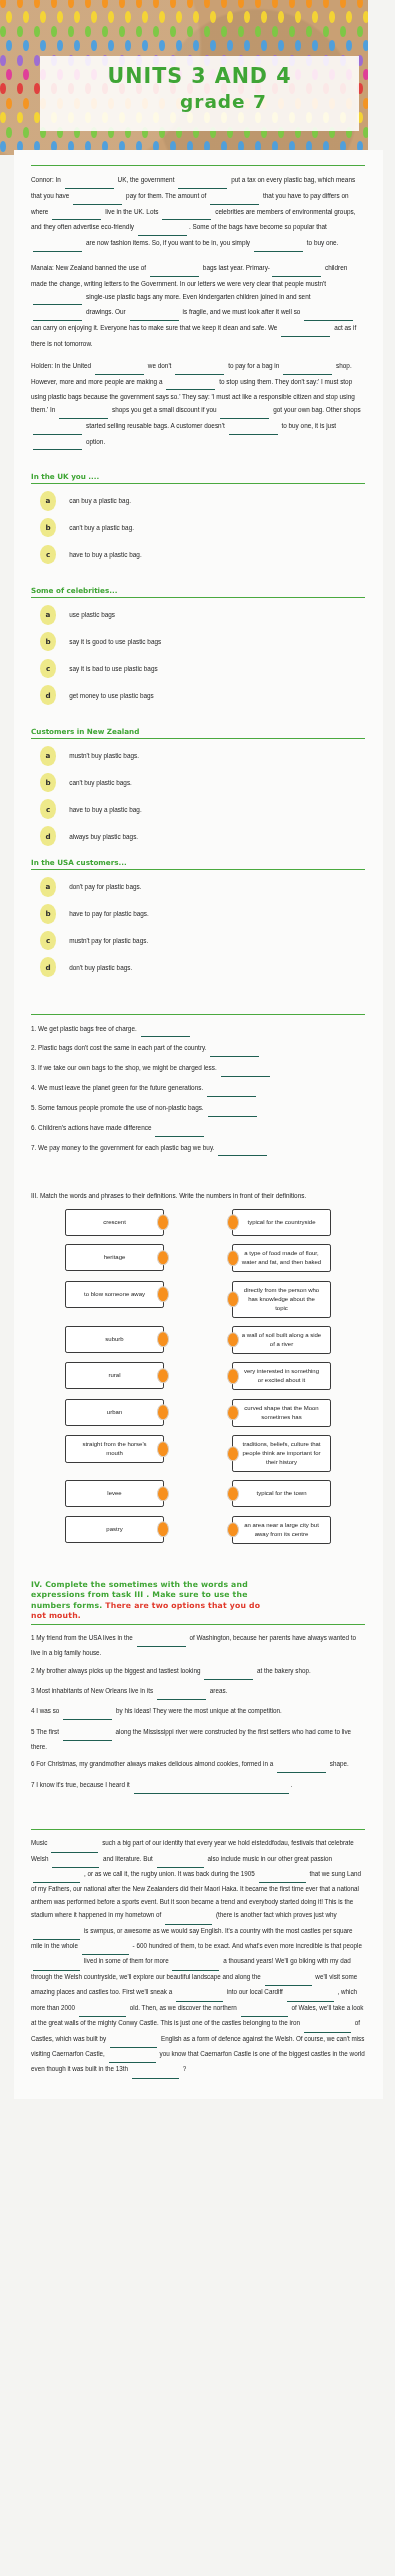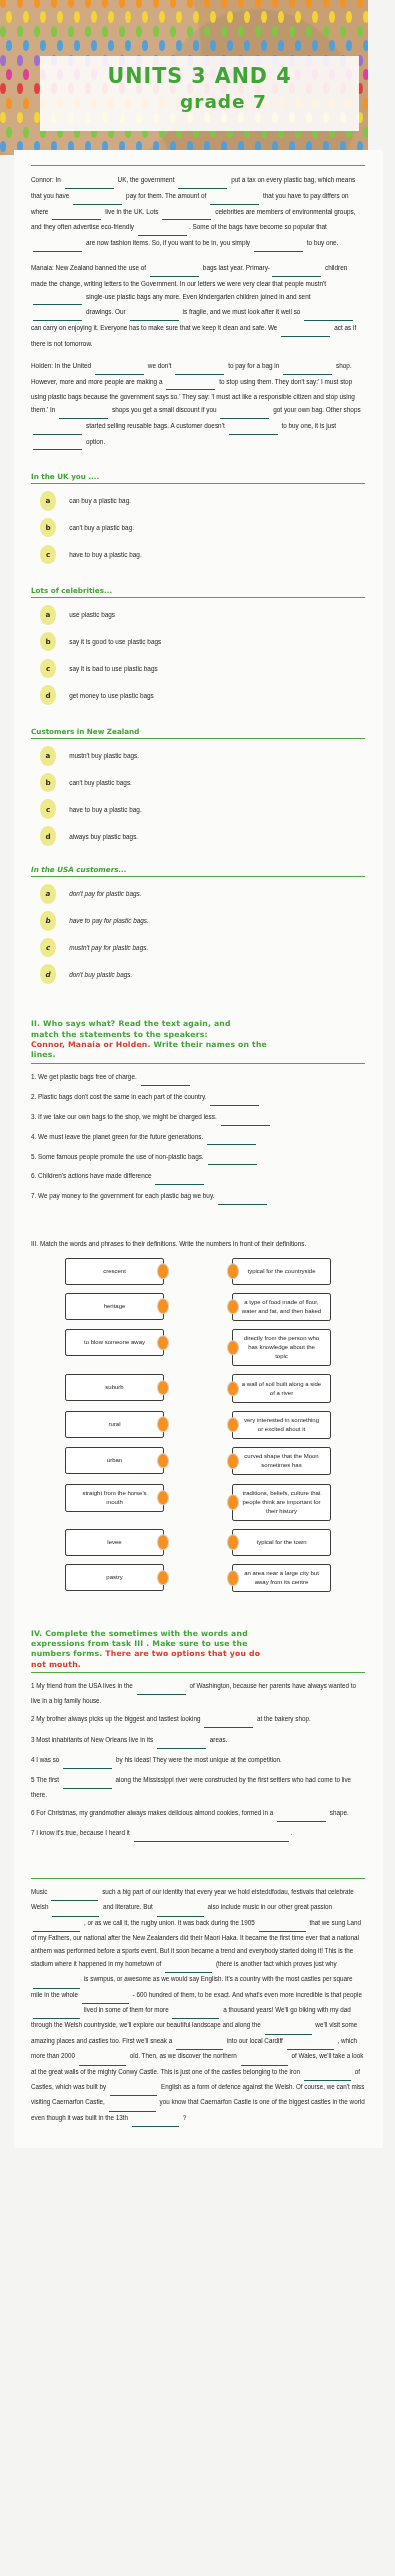--- a/index.html
+++ b/index.html
@@ -462,21 +462,21 @@
           <div class="mc-opt">
             <div class="bullet">b</div>
             <div class="lbl">can't buy a plastic bag.</div>
           </div>
           <div class="mc-opt">
             <div class="bullet">c</div>
             <div class="lbl">have to buy a plastic bag.</div>
           </div>
         </div>
         <div style="margin-top: 21.6px;">
-          <div class="mc-title">Lots of celebrities...</div>
+          <div class="mc-title">Some of celebrities...</div>
           <hr class="rule">
           <div class="mc-opt">
             <div class="bullet">a</div>
             <div class="lbl">use plastic bags</div>
           </div>
           <div class="mc-opt">
             <div class="bullet">b</div>
             <div class="lbl">say it is good to use plastic bags</div>
           </div>
           <div class="mc-opt">
@@ -501,21 +501,21 @@
           </div>
           <div class="mc-opt">
             <div class="bullet">c</div>
             <div class="lbl">have to buy a plastic bag.</div>
           </div>
           <div class="mc-opt">
             <div class="bullet">d</div>
             <div class="lbl">always buy plastic bags.</div>
           </div>
         </div>
-        <div style="margin-top: 19px; font-style: italic;">
+        <div style="margin-top: 12px;">
           <div class="mc-title">In the USA customers...</div>
           <hr class="rule">
           <div class="mc-opt">
             <div class="bullet">a</div>
             <div class="lbl">don't pay for plastic bags.</div>
           </div>
           <div class="mc-opt">
             <div class="bullet">b</div>
             <div class="lbl">have to pay for plastic bags.</div>
           </div>
@@ -525,26 +525,20 @@
           </div>
           <div class="mc-opt">
             <div class="bullet">d</div>
             <div class="lbl">don't buy plastic bags.</div>
           </div>
         </div>
       </div>
 
     <div class="spacer-lg"></div>
 
-    <div class="hhead">
-      <span>II. Who says what? Read the text again, and</span><br>
-      <span>match the statements to the speakers:</span><br>
-      <span class="red">Connor, Manaia or Holden</span><span>. Write their names on the</span><br>
-      <span>lines.</span>
-    </div>
     <hr class="rule">
 
     <div class="stmt-wrap" id="s2-stmts">
         <div class="stmt">1. We get plastic bags free of charge. <span class="blank b-md">&nbsp;</span></div>
         <div class="stmt">2. Plastic bags don't cost the same in each part of the country. <span class="blank b-md">&nbsp;</span></div>
         <div class="stmt">3. If we take our own bags to the shop, we might be charged less. <span class="blank b-md">&nbsp;</span></div>
         <div class="stmt">4. We must leave the planet green for the future generations. <span class="blank b-md">&nbsp;</span></div>
         <div class="stmt">5. Some famous people promote the use of non-plastic bags. <span class="blank b-md">&nbsp;</span></div>
         <div class="stmt">6. Children's actions have made difference <span class="blank b-md">&nbsp;</span></div>
         <div class="stmt">7. We pay money to the government for each plastic bag we buy. <span class="blank b-md">&nbsp;</span></div>

